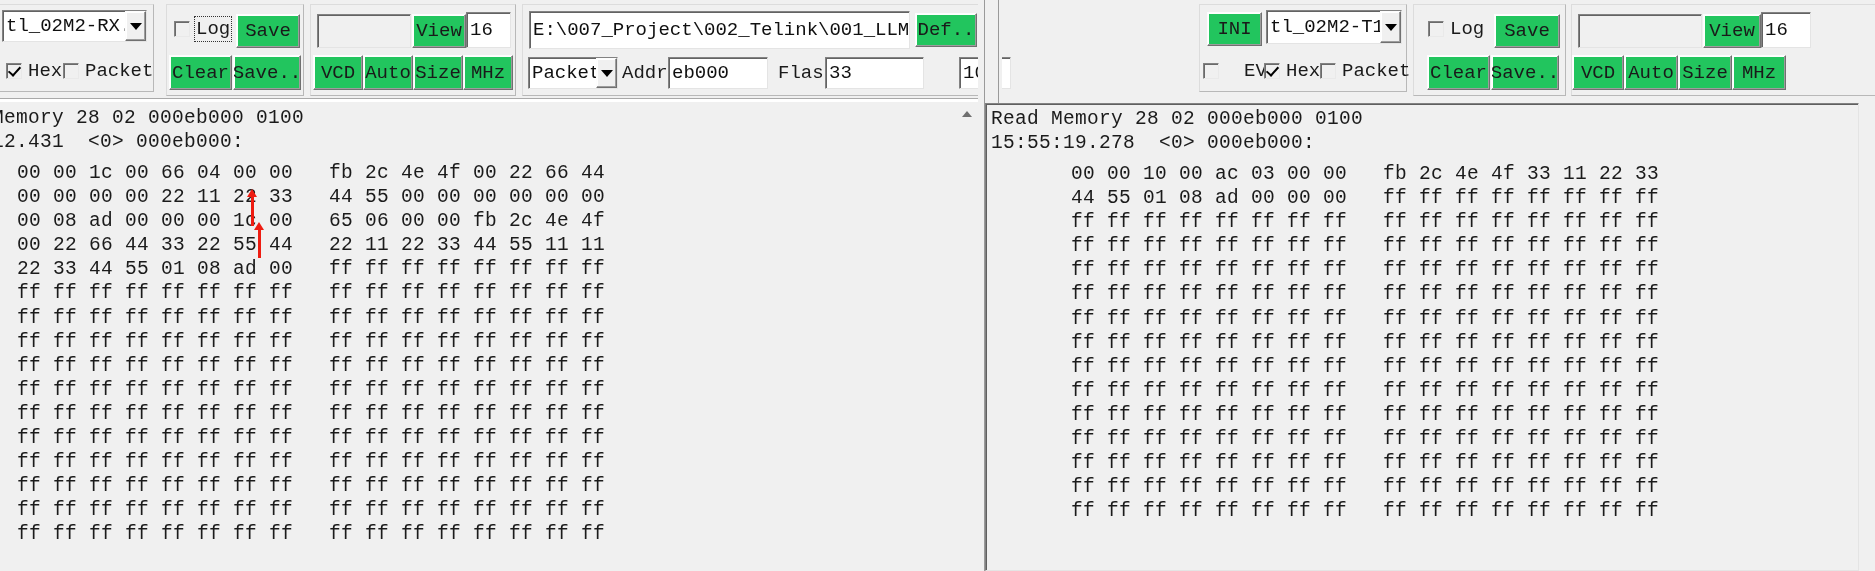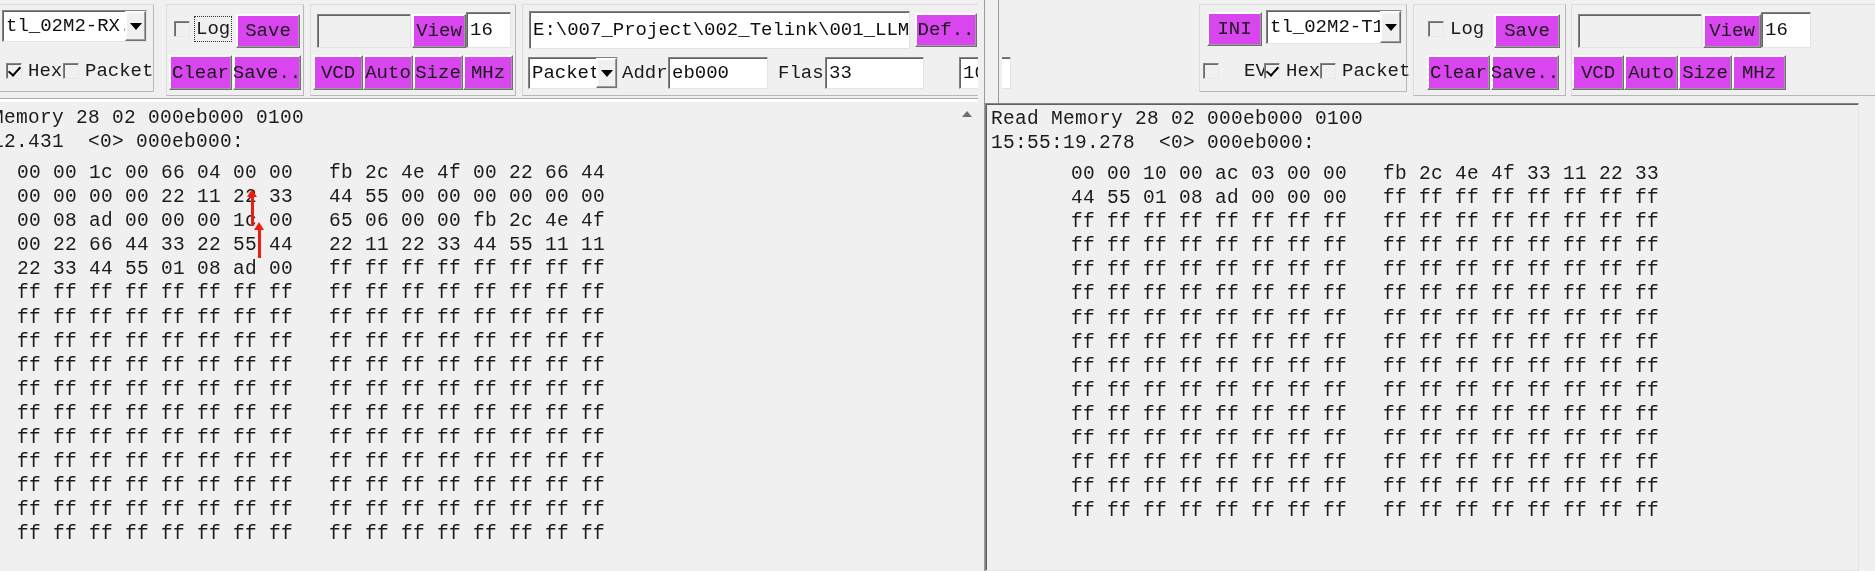--- a/index.html
+++ b/index.html
@@ -20,21 +20,21 @@
     position: absolute;
     border: 1px solid #dcdcdc;
     border-right-color: #b8b8b8;
     border-bottom-color: #b8b8b8;
     background: #f0f0f0;
     box-sizing: border-box;
   }
   .btn {
     position: absolute;
     box-sizing: border-box;
-    background: #d946ef;
+    background: #22c55e;
     border: 1px solid #707070;
     border-top-color: #fdfdfd;
     border-left-color: #fdfdfd;
     box-shadow: inset -1px -1px 0 #9d9d9d, inset 1px 1px 0 #ffffff;
     font-family: "Liberation Mono", monospace;
     font-size: 19px;
     color: #1a1a1a;
     display: flex;
     align-items: center;
     justify-content: center;

